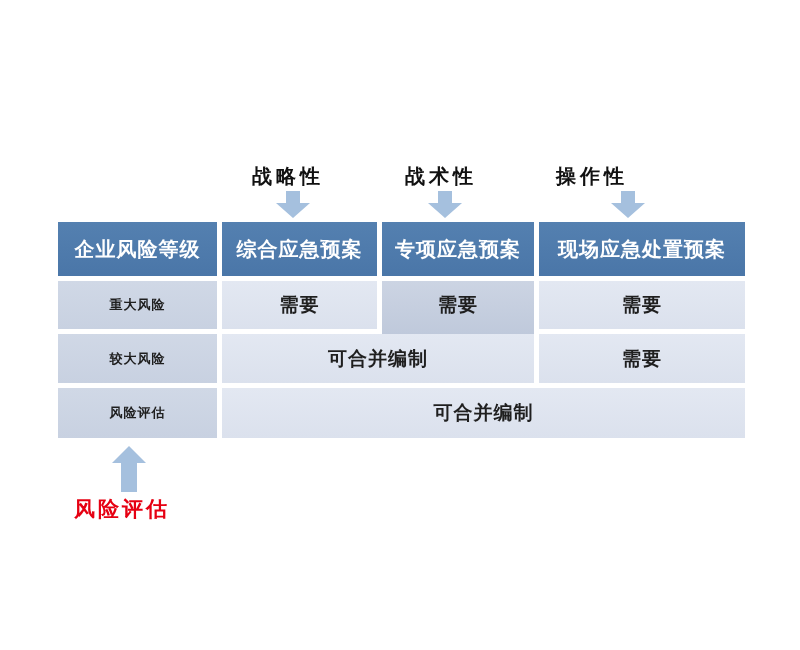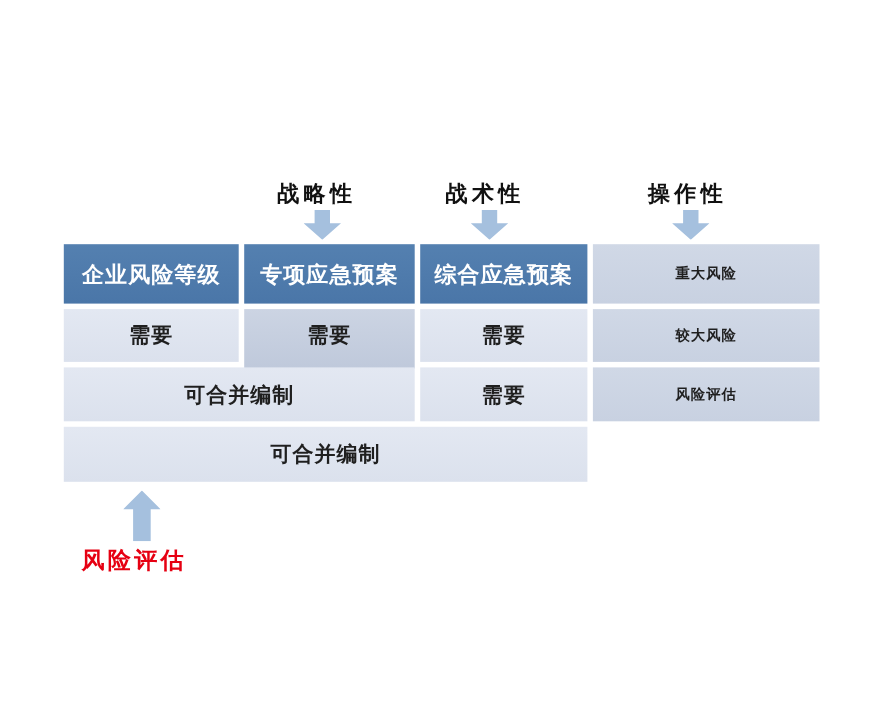--- a/index.html
+++ b/index.html
@@ -30,21 +30,21 @@
     top:163px;
     width:140px;
     text-align:center;
     font-size:20px;
     font-weight:700;
     letter-spacing:4px;
     color:#111;
   }
   .tl-0{left:218px;}
   .tl-1{left:371px;}
-  .tl-2{left:555px;}
+  .tl-2{left:522px;}
   .down-arrow{position:absolute;top:191px;width:34px;height:27px;}
   .da-0{left:276px;}
   .da-1{left:428px;}
   .da-2{left:611px;}
   .risk-table{
     position:absolute;
     left:58px;top:222px;
     width:687px;
     display:grid;
     grid-template-columns:159px 155px 152px 206px;
@@ -106,22 +106,23 @@
   </svg>
   <svg class="down-arrow da-1" viewBox="0 0 34 27">
     <path d="M10 0 H24 V12 H34 L17 27 L0 12 H10 Z" fill="var(--arrow)"></path>
   </svg>
   <svg class="down-arrow da-2" viewBox="0 0 34 27">
     <path d="M10 0 H24 V12 H34 L17 27 L0 12 H10 Z" fill="var(--arrow)"></path>
   </svg>
 
   <div class="risk-table">
     <div class="hdr">企业风险等级</div>
+    <div class="hdr">综合应急预案</div>
     <div class="hdr">专项应急预案</div>
-    <div class="hdr">综合应急预案</div>
+    <div class="hdr">现场应急处置预案</div>
 
     <div class="level">重大风险</div>
     <div class="cell">需要</div>
     <div class="cell highlight">需要</div>
     <div class="cell">需要</div>
 
     <div class="level">较大风险</div>
     <div class="cell span2">可合并编制</div>
     <div class="cell">需要</div>
 

